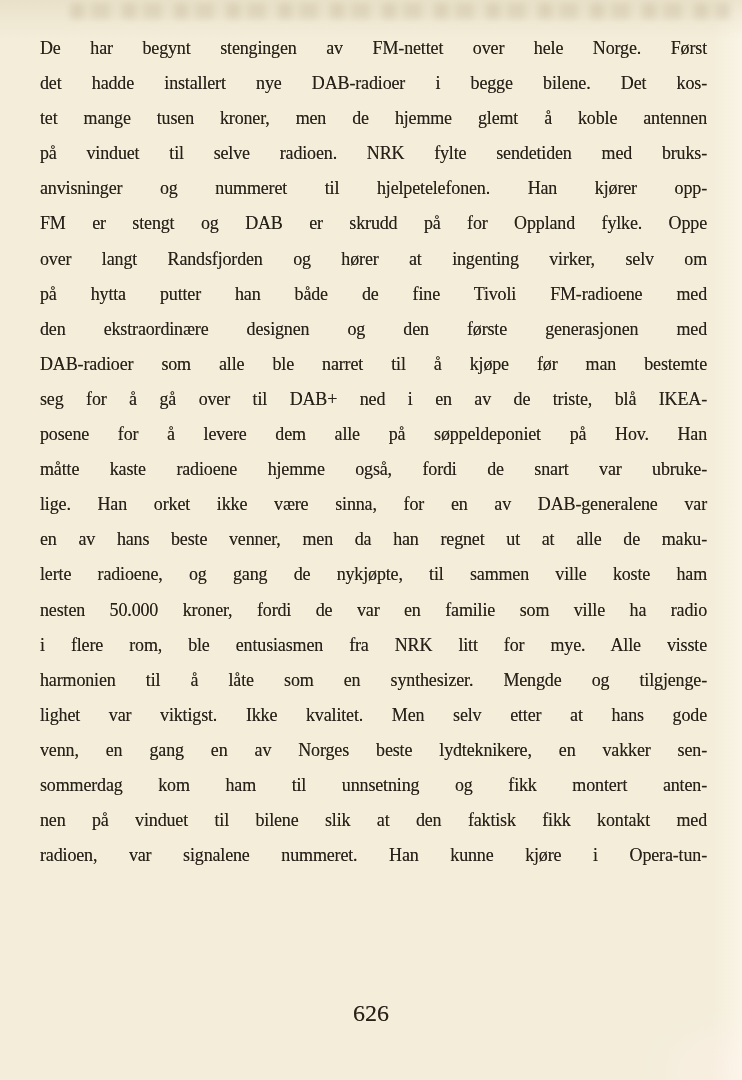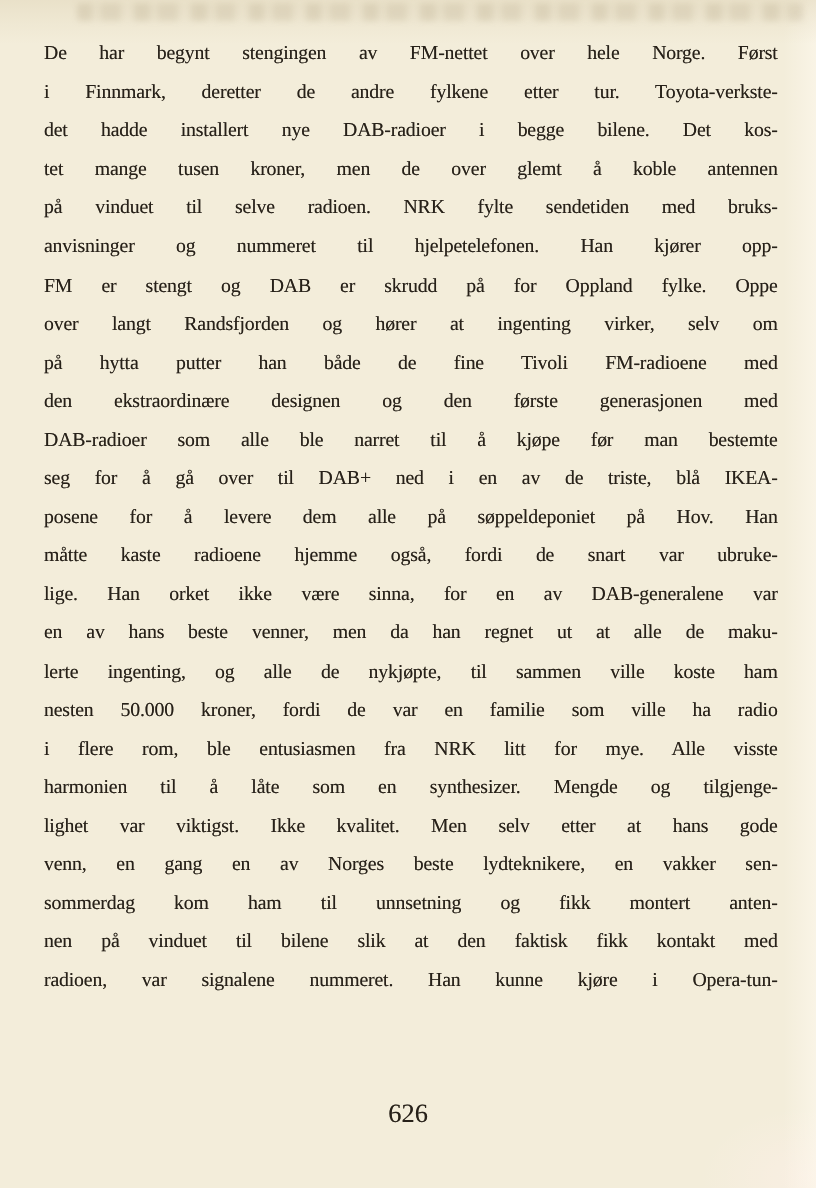--- a/index.html
+++ b/index.html
@@ -69,36 +69,35 @@
   }
 </style>
 </head>
 <body>
 
 <div class="book-page">
   <div class="scan-artifact-top"></div>
 
   <div class="text-block">
     <div class="text-line">De har begynt stengingen av FM-nettet over hele Norge. Først</div>
-    <div class="text-line">i Finnmark, deretter de andre fylkene etter tur. Toyota-verkste-</div>
     <div class="text-line">det hadde installert nye DAB-radioer i begge bilene. Det kos-</div>
-    <div class="text-line">tet mange tusen kroner, men de over glemt å koble antennen</div>
+    <div class="text-line">tet mange tusen kroner, men de hjemme glemt å koble antennen</div>
     <div class="text-line">på vinduet til selve radioen. NRK fylte sendetiden med bruks-</div>
     <div class="text-line">anvisninger og nummeret til hjelpetelefonen. Han kjører opp-</div>
     <div class="text-line">FM er stengt og DAB er skrudd på for Oppland fylke. Oppe</div>
     <div class="text-line">over langt Randsfjorden og hører at ingenting virker, selv om</div>
     <div class="text-line">på hytta putter han både de fine Tivoli FM-radioene med</div>
     <div class="text-line">den ekstraordinære designen og den første generasjonen med</div>
     <div class="text-line">DAB-radioer som alle ble narret til å kjøpe før man bestemte</div>
     <div class="text-line">seg for å gå over til DAB+ ned i en av de triste, blå IKEA-</div>
     <div class="text-line">posene for å levere dem alle på søppeldeponiet på Hov. Han</div>
     <div class="text-line">måtte kaste radioene hjemme også, fordi de snart var ubruke-</div>
     <div class="text-line">lige. Han orket ikke være sinna, for en av DAB-generalene var</div>
     <div class="text-line">en av hans beste venner, men da han regnet ut at alle de maku-</div>
-    <div class="text-line">lerte ingenting, og alle de nykjøpte, til sammen ville koste ham</div>
+    <div class="text-line">lerte radioene, og gang de nykjøpte, til sammen ville koste ham</div>
     <div class="text-line">nesten 50.000 kroner, fordi de var en familie som ville ha radio</div>
     <div class="text-line">i flere rom, ble entusiasmen fra NRK litt for mye. Alle visste</div>
     <div class="text-line">harmonien til å låte som en synthesizer. Mengde og tilgjenge-</div>
     <div class="text-line">lighet var viktigst. Ikke kvalitet. Men selv etter at hans gode</div>
     <div class="text-line">venn, en gang en av Norges beste lydteknikere, en vakker sen-</div>
     <div class="text-line">sommerdag kom ham til unnsetning og fikk montert anten-</div>
     <div class="text-line">nen på vinduet til bilene slik at den faktisk fikk kontakt med</div>
     <div class="text-line">radioen, var signalene nummeret. Han kunne kjøre i Opera-tun-</div>
   </div>
 

